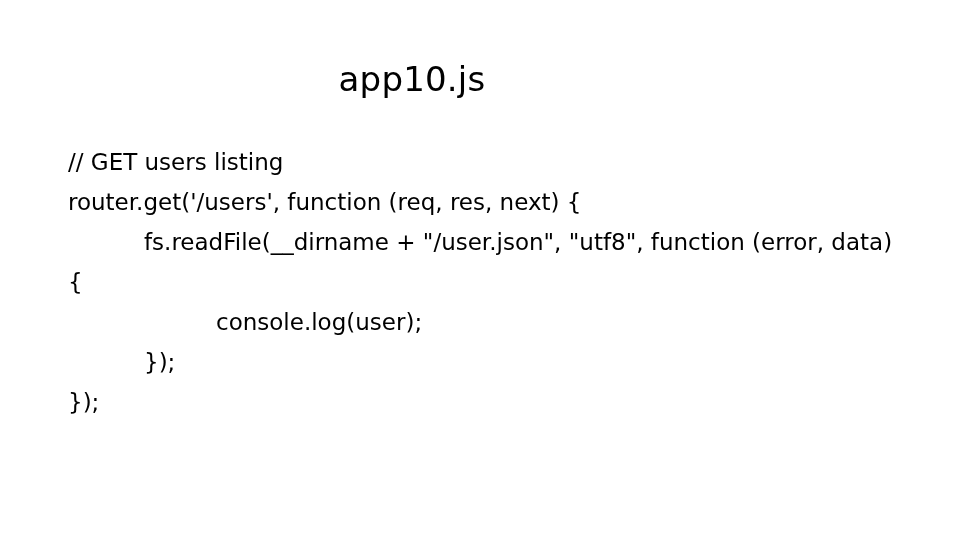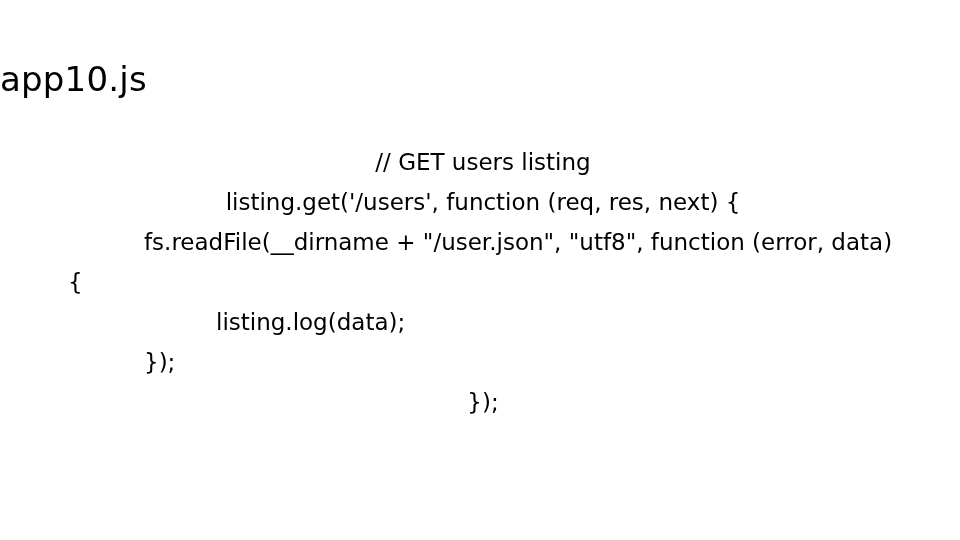--- a/index.html
+++ b/index.html
@@ -22,21 +22,21 @@
     height: 540px;
     background: #ffffff;
     box-sizing: border-box;
   }
 
   .slide-title {
     position: absolute;
     left: 0;
     top: 58px;
     width: 824px;
-    text-align: left;
+    text-align: center;
     font-family: "DejaVu Sans", sans-serif;
     font-size: 34px;
     font-weight: 400;
     line-height: 42px;
     letter-spacing: 0.2px;
     color: #000000;
     white-space: pre;
   }
 
   .code-body {
@@ -54,38 +54,38 @@
   .code-line {
     white-space: pre-wrap;
     word-break: normal;
     overflow-wrap: normal;
     margin: 0;
     padding: 0;
     min-height: 40px;
   }
 
   
-  .indent-0 { text-indent: 0px; text-align: center; }
+  .indent-0 { text-indent: 0px; }
   .indent-1 { text-indent: 76px; }
   .indent-2 { text-indent: 148px; }
 
   
   .wrap-line {
     text-indent: 76px;
   }
 </style>
 </head>
 <body>
 
 <div class="slide">
 
   <div class="slide-title">app10.js</div>
 
   <div class="code-body">
     <div class="code-line indent-0">// GET users listing</div>
-    <div class="code-line indent-0">listing.get('/users', function (req, res, next) {</div>
+    <div class="code-line indent-0">router.get('/users', function (req, res, next) {</div>
     <div class="code-line wrap-line">fs.readFile(__dirname + "/user.json", "utf8", function (error, data) {</div>
-    <div class="code-line indent-2">listing.log(data);</div>
+    <div class="code-line indent-2">console.log(user);</div>
     <div class="code-line indent-1">});</div>
     <div class="code-line indent-0">});</div>
   </div>
 
 </div>
 
 </body></html>

